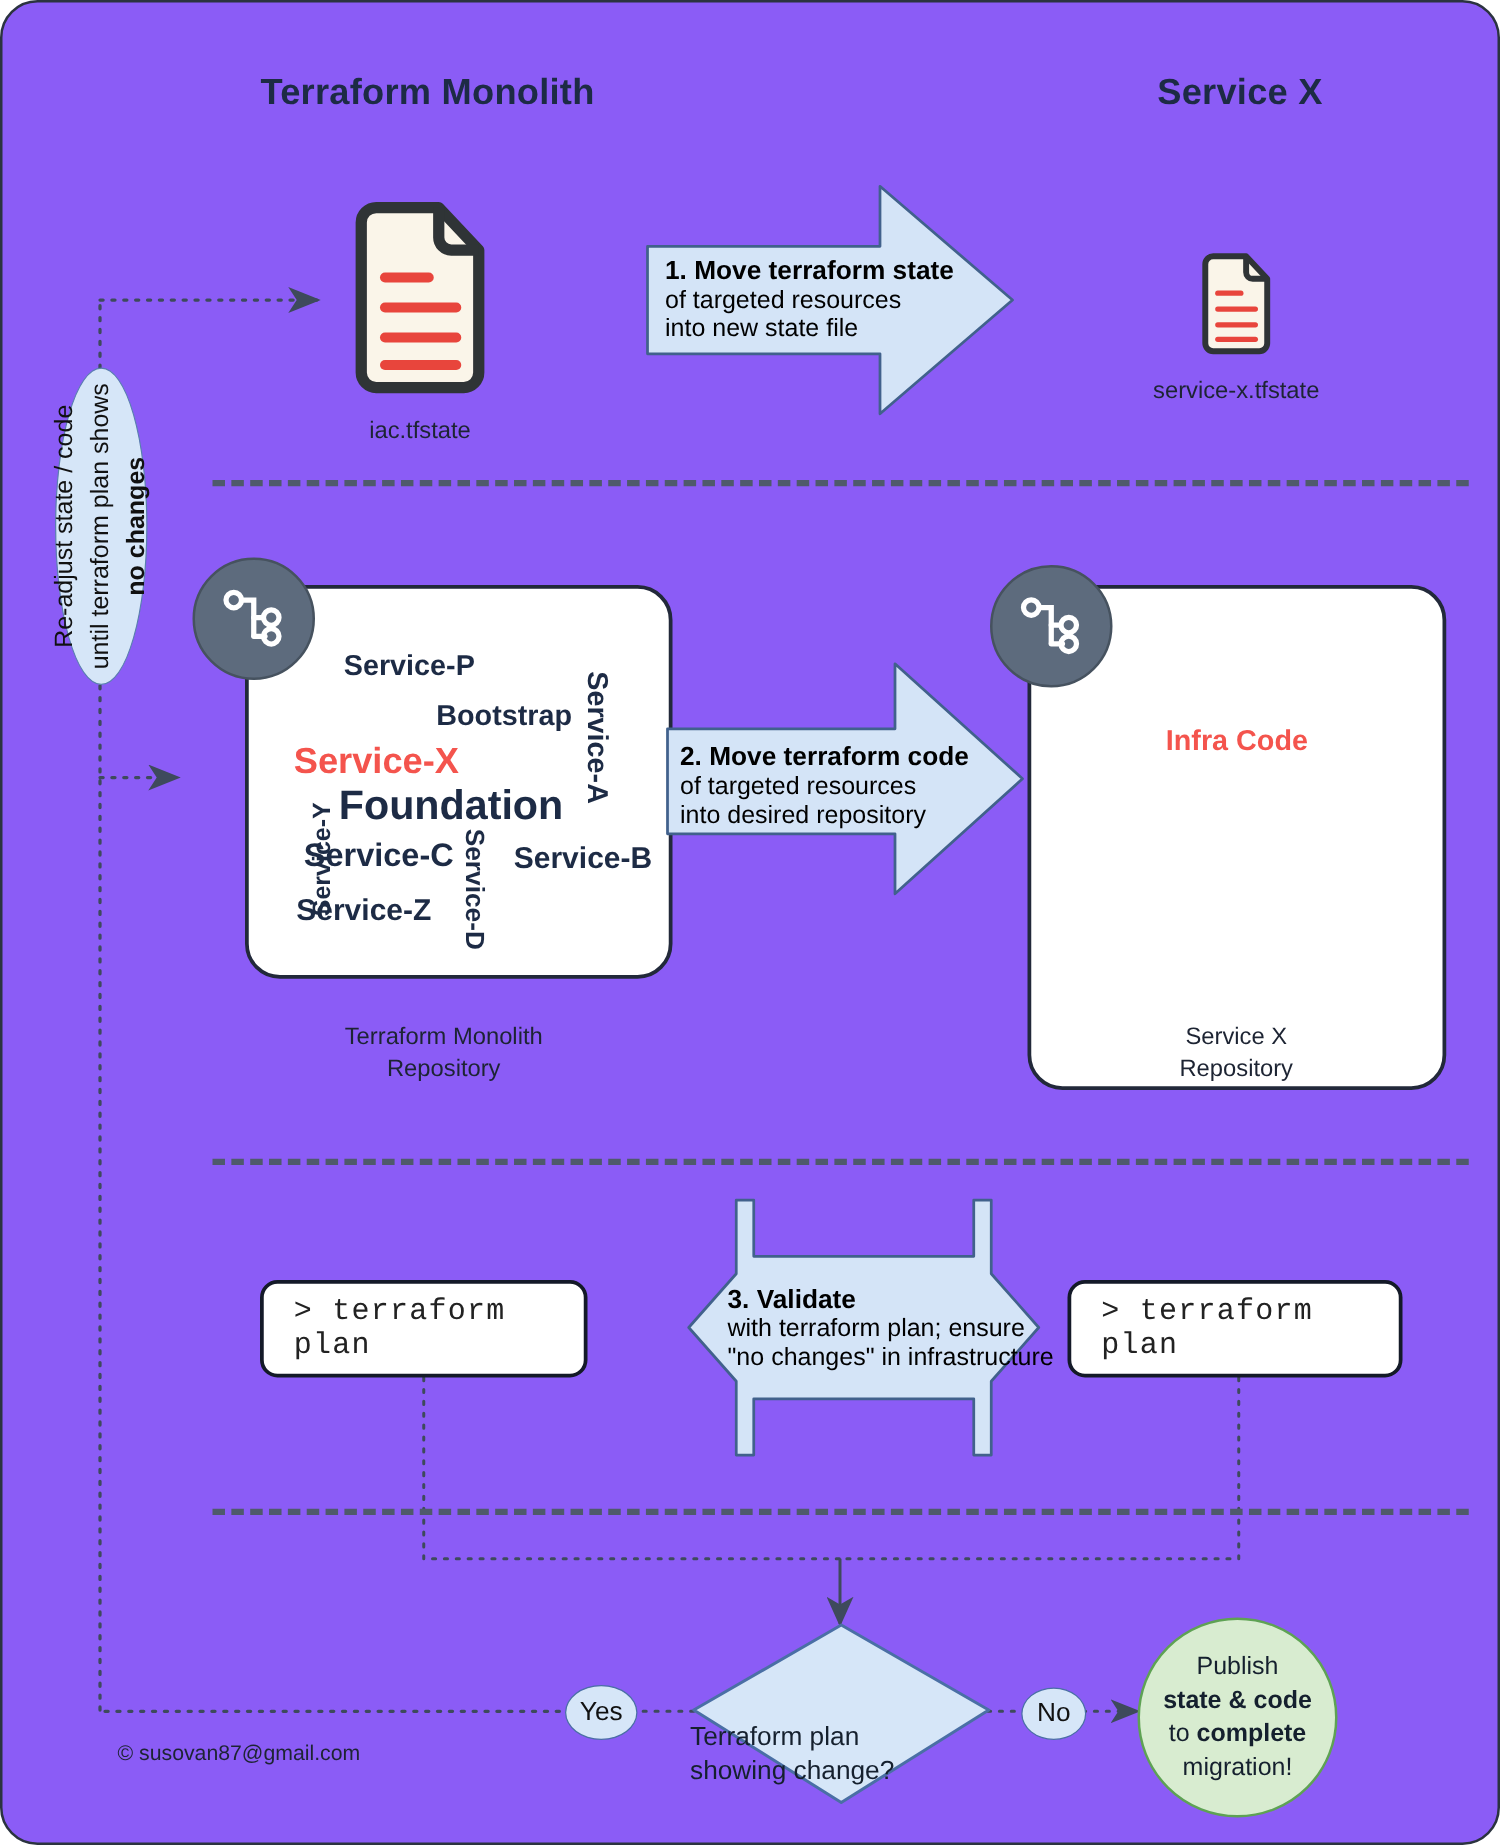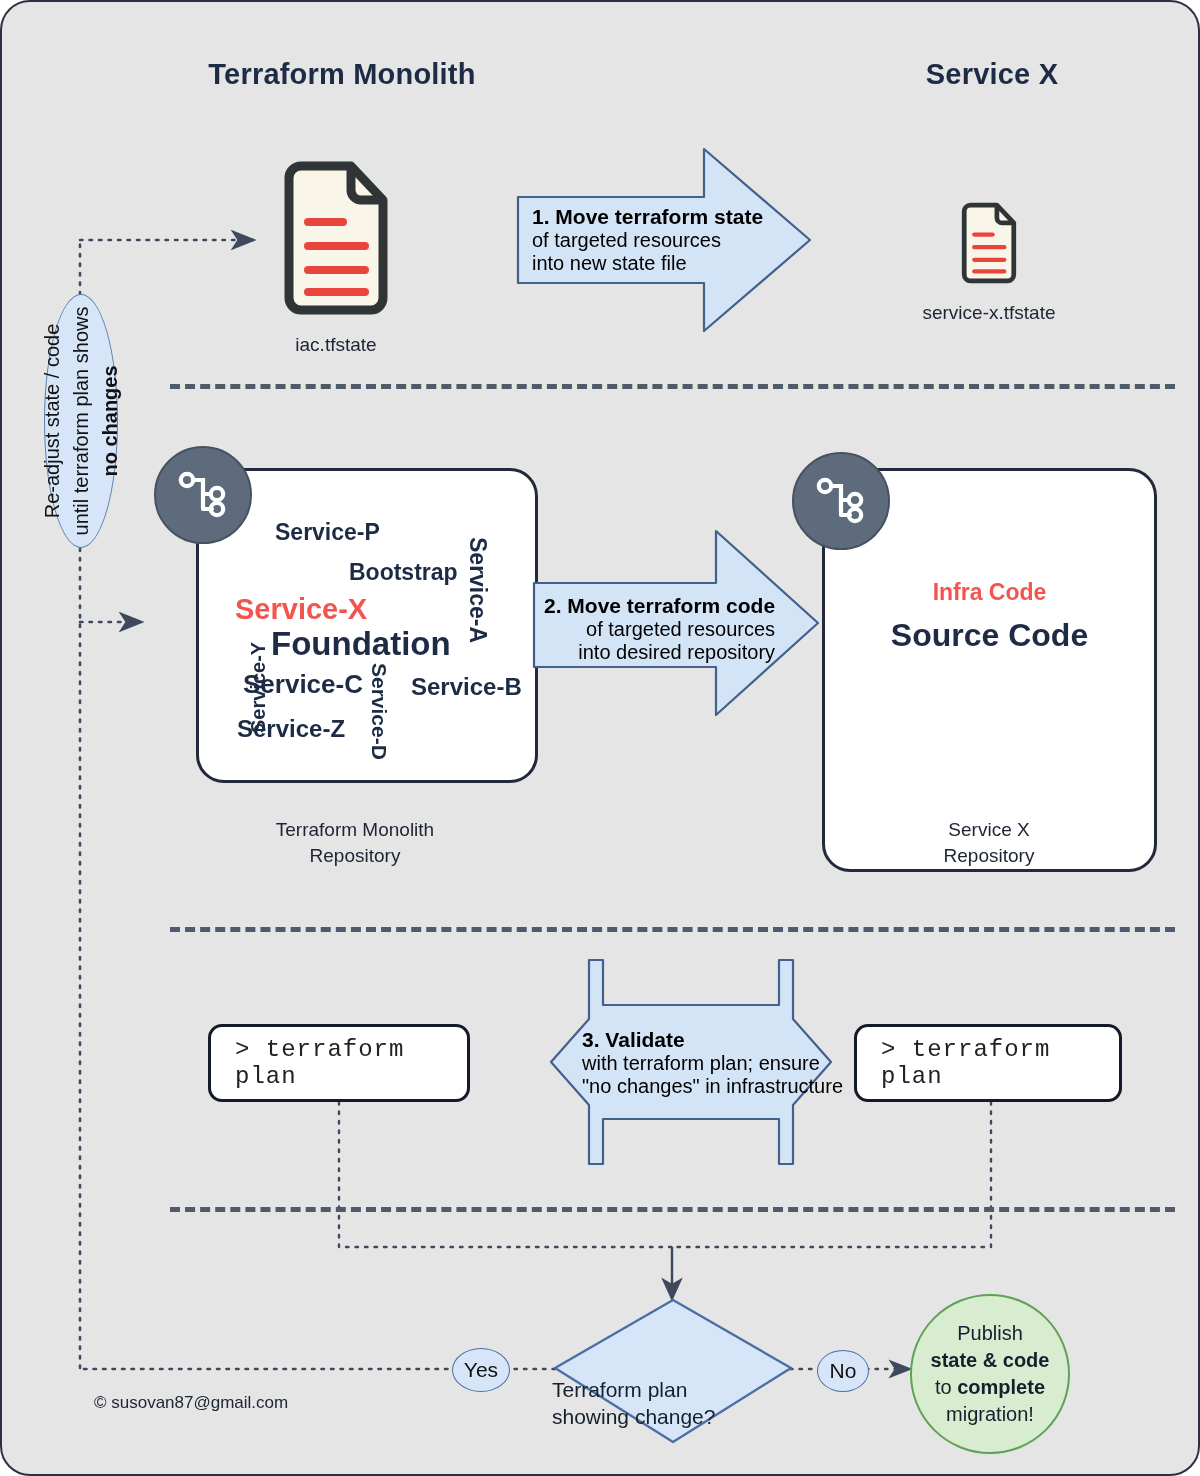--- a/index.html
+++ b/index.html
@@ -1,20 +1,20 @@
 <!DOCTYPE html>
 <html><head>
 <meta charset="utf-8">
 <style>
   html,body{margin:0;padding:0;background:#ffffff;}
   body{font-family:"Liberation Sans",sans-serif;}
   #stage{
     position:relative;
     width:1200px;height:1476px;
-    background:#e5e5e5;
+    background:#8b5cf6;
     border:2px solid #2b3340;
     border-radius:30px;
     box-sizing:border-box;
     overflow:hidden;
     color:#1d2433;
   }
   .abs{position:absolute;}
   
   .col-title{
     font-size:29px;font-weight:bold;color:#1d2b45;letter-spacing:.2px;
@@ -207,29 +207,28 @@
     </svg>
   </div>
   <div class="abs caption" style="left:228px;top:815px;width:250px;">
     <span>Terraform Monolith</span><br>
     <span>Repository</span>
   </div>
 
   <svg class="abs" style="left:528px;top:525px;" width="292" height="192">
     <path d="M4,56 H186 V4 L288,96 L186,188 V140 H4 Z" fill="#d4e4f7" stroke="#41618c" stroke-width="2.2" stroke-linejoin="round"></path>
   </svg>
-  <div class="arrow-text" style="left:542px;top:592px;text-align:right;">
+  <div class="arrow-text" style="left:542px;top:592px;">
     <div class="l1">2. Move terraform code</div>
     <div class="l2">of targeted resources</div>
     <div class="l2">into desired repository</div>
   </div>
 
   <div class="repo-box" style="left:820px;top:466px;width:335px;height:404px;">
     <div class="infra-code" style="top:108px;">Infra Code</div>
-    <div class="source-code" style="top:146px;">Source Code</div>
   </div>
   <div class="gitbadge" style="left:790px;top:450px;">
     <svg width="54" height="54" viewBox="0 0 54 54">
       <g fill="none" stroke="#ffffff" stroke-width="4.2" stroke-linecap="round">
         <path d="M13,12 H27 V40"></path>
         <path d="M27,26 H38"></path>
       </g>
       <circle cx="11" cy="12" r="6.2" fill="#5d6b7d" stroke="#ffffff" stroke-width="4.2"></circle>
       <circle cx="41" cy="26" r="6.2" fill="#5d6b7d" stroke="#ffffff" stroke-width="4.2"></circle>
       <circle cx="41" cy="41" r="6.2" fill="#5d6b7d" stroke="#ffffff" stroke-width="4.2"></circle>

